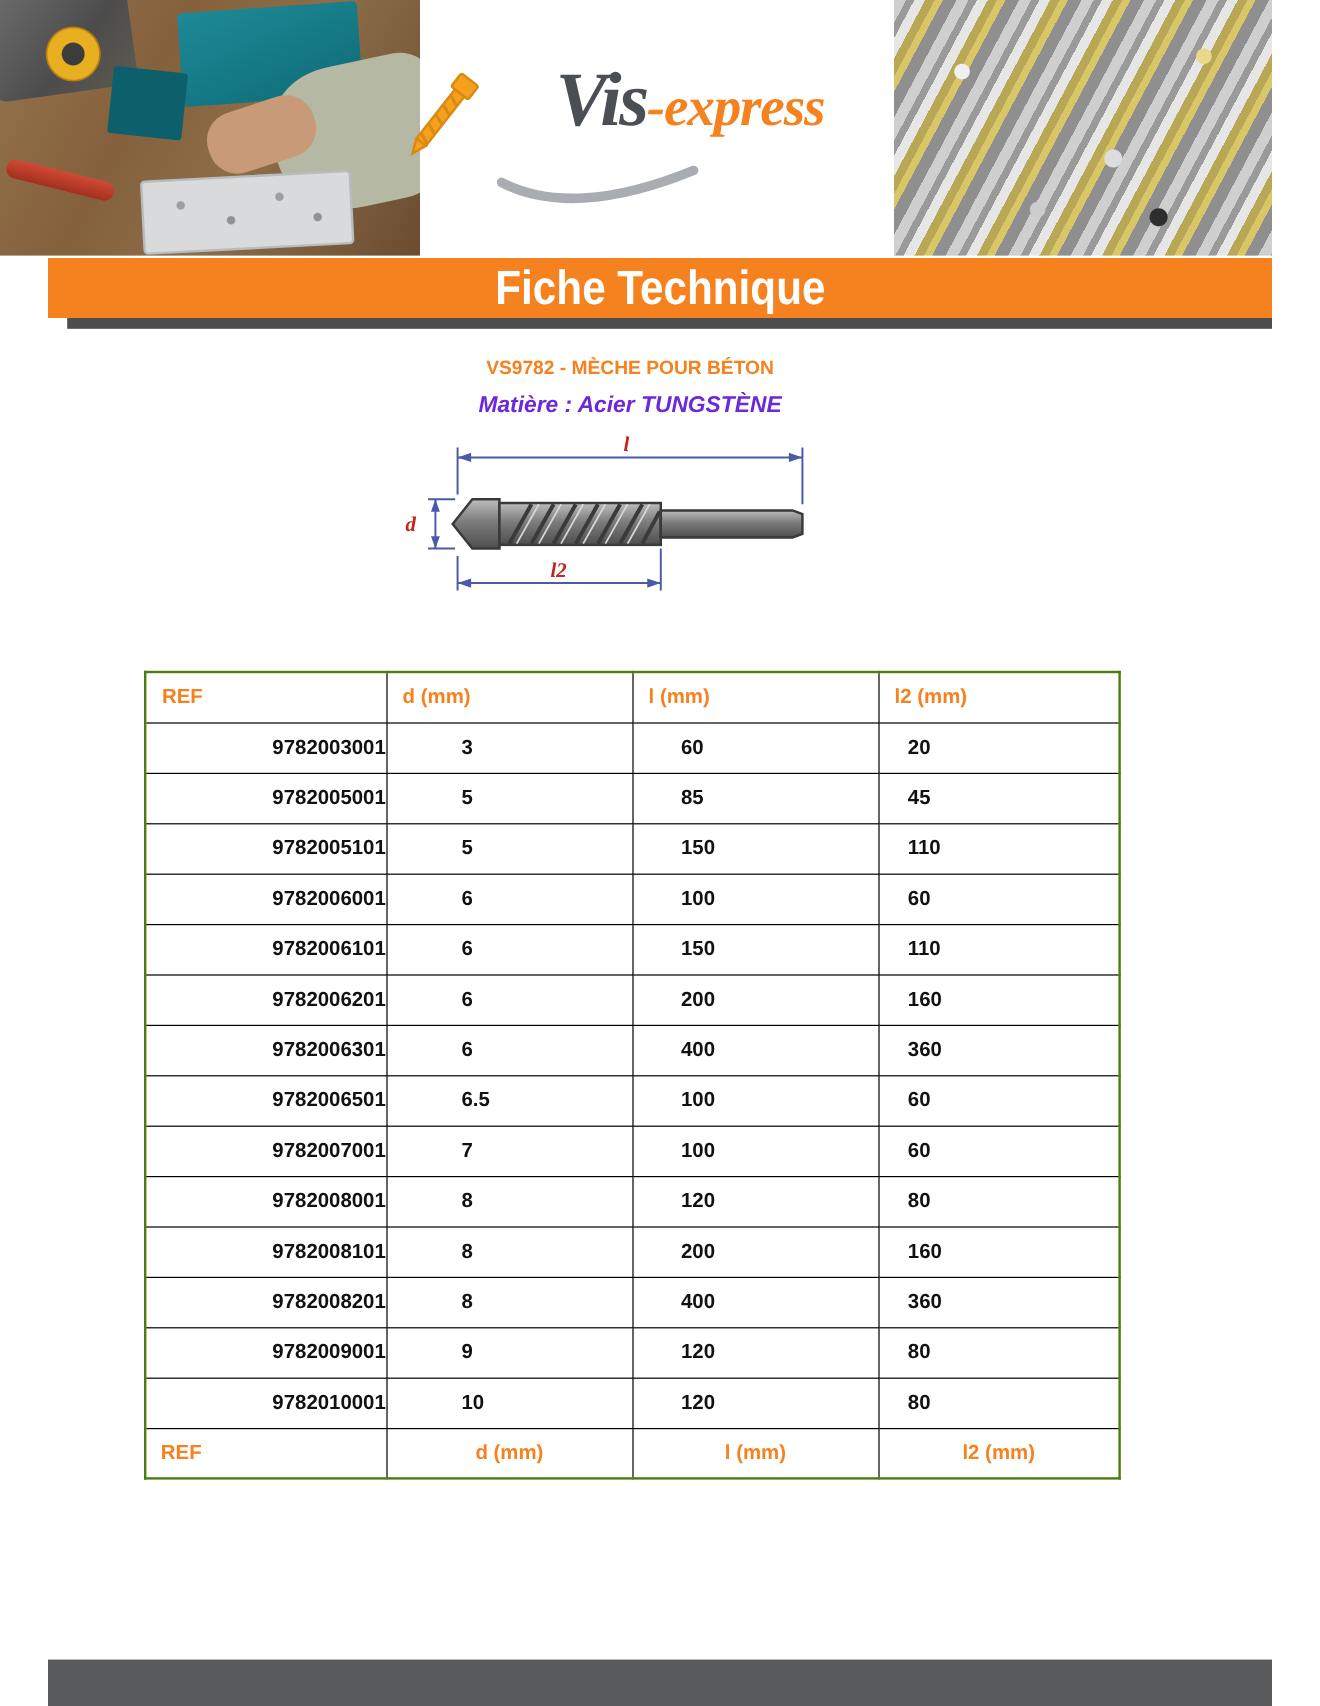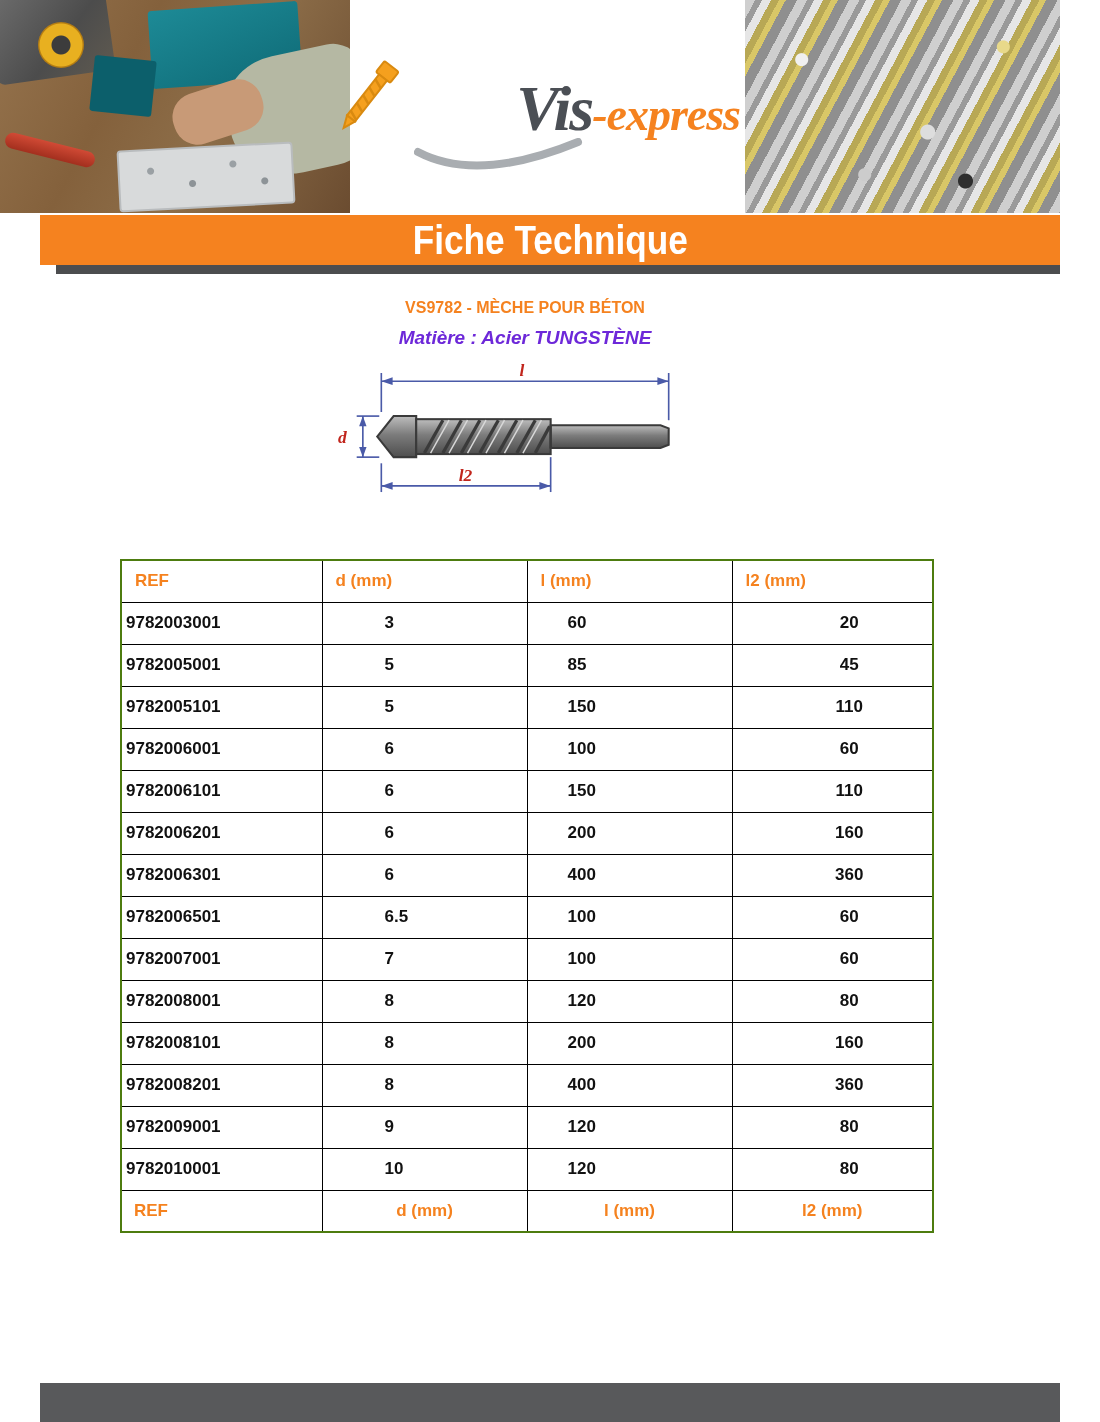--- a/index.html
+++ b/index.html
@@ -47,21 +47,21 @@
       radial-gradient(circle at 58% 62%, #dddddd 0 7px, rgba(0,0,0,0) 8px),
       radial-gradient(circle at 82% 22%, #e8d98a 0 6px, rgba(0,0,0,0) 7px),
       radial-gradient(circle at 38% 82%, #cccccc 0 6px, rgba(0,0,0,0) 7px),
       radial-gradient(circle at 70% 85%, #2e2e2e 0 7px, rgba(0,0,0,0) 8px),
       repeating-linear-gradient(118deg,#cfcfcf 0 9px,#9a9a9a 9px 15px,#e6e6e6 15px 23px,#b8a855 23px 30px,#d9c767 30px 36px,#8f8f8f 36px 46px);
   }
 
   
   .logo-area { position:absolute; left:350px; top:0; width:395px; height:213px; background:#fff; }
   .screw-icon { position:absolute; left:-28px; top:48px; width:90px; height:100px; }
-  .logo-text { position:absolute; left:60px; top:72px; width:330px; text-align:right; white-space:nowrap; }
+  .logo-text { position:absolute; left:60px; top:46px; width:330px; text-align:center; white-space:nowrap; }
   .logo-vis { font-family:"Liberation Serif", serif; font-style:italic; font-weight:bold;
     font-size:64px; color:#4b4f55; letter-spacing:-2px; }
   .logo-express { font-family:"Liberation Serif", serif; font-style:italic; font-weight:bold;
     font-size:46px; color:var(--color-accent,#F5821F); letter-spacing:-1px; }
   .logo-swoosh { position:absolute; left:64px; top:138px; width:170px; height:40px; }
 
   
   .banner { position:absolute; left:40px; top:215px; width:1020px; height:50px;
     background:var(--color-accent,#F5821F); display:flex; align-items:center; justify-content:center; }
   .banner-title { color:#ffffff; font-weight:bold; font-size:40px; letter-spacing:0px;
@@ -79,24 +79,24 @@
   .drill-svg { width:100%; height:100%; }
   .dim-label { font-family:"Liberation Serif", serif; font-weight:bold; font-style:italic;
     font-size:17px; fill:#c1251c; }
 
   
   .spec-table { position:absolute; left:120px; top:559px; width:812px;
     border-collapse:collapse; border:2px solid #4d7c0f; table-layout:fixed; }
   .spec-table th, .spec-table td { border:1px solid #000; height:42px;
     font-size:17px; font-weight:bold; color:#111; vertical-align:middle; }
   .spec-table thead th { color:var(--color-accent,#F5821F); text-align:left; padding-left:13px; }
-  .spec-table tbody td:nth-child(1) { text-align:left; padding-left:4px; }
+  .spec-table tbody td:nth-child(1) { text-align:right; padding-left:4px; }
   .spec-table tbody td:nth-child(2) { text-align:left; padding-left:62px; }
   .spec-table tbody td:nth-child(3) { text-align:left; padding-left:40px; }
-  .spec-table tbody td:nth-child(4) { text-align:center; padding-left:34px; }
+  .spec-table tbody td:nth-child(4) { text-align:left; padding-left:24px; }
   .spec-table tfoot td { color:var(--color-accent,#F5821F); text-align:center; }
   .spec-table tfoot td:first-child { text-align:left; padding-left:12px; }
 
   
   .footer-bar { position:absolute; left:40px; top:1383px; width:1020px; height:39px;
     background:var(--color-dark,#58595B); }
 </style>
 </head>
 <body>
 

